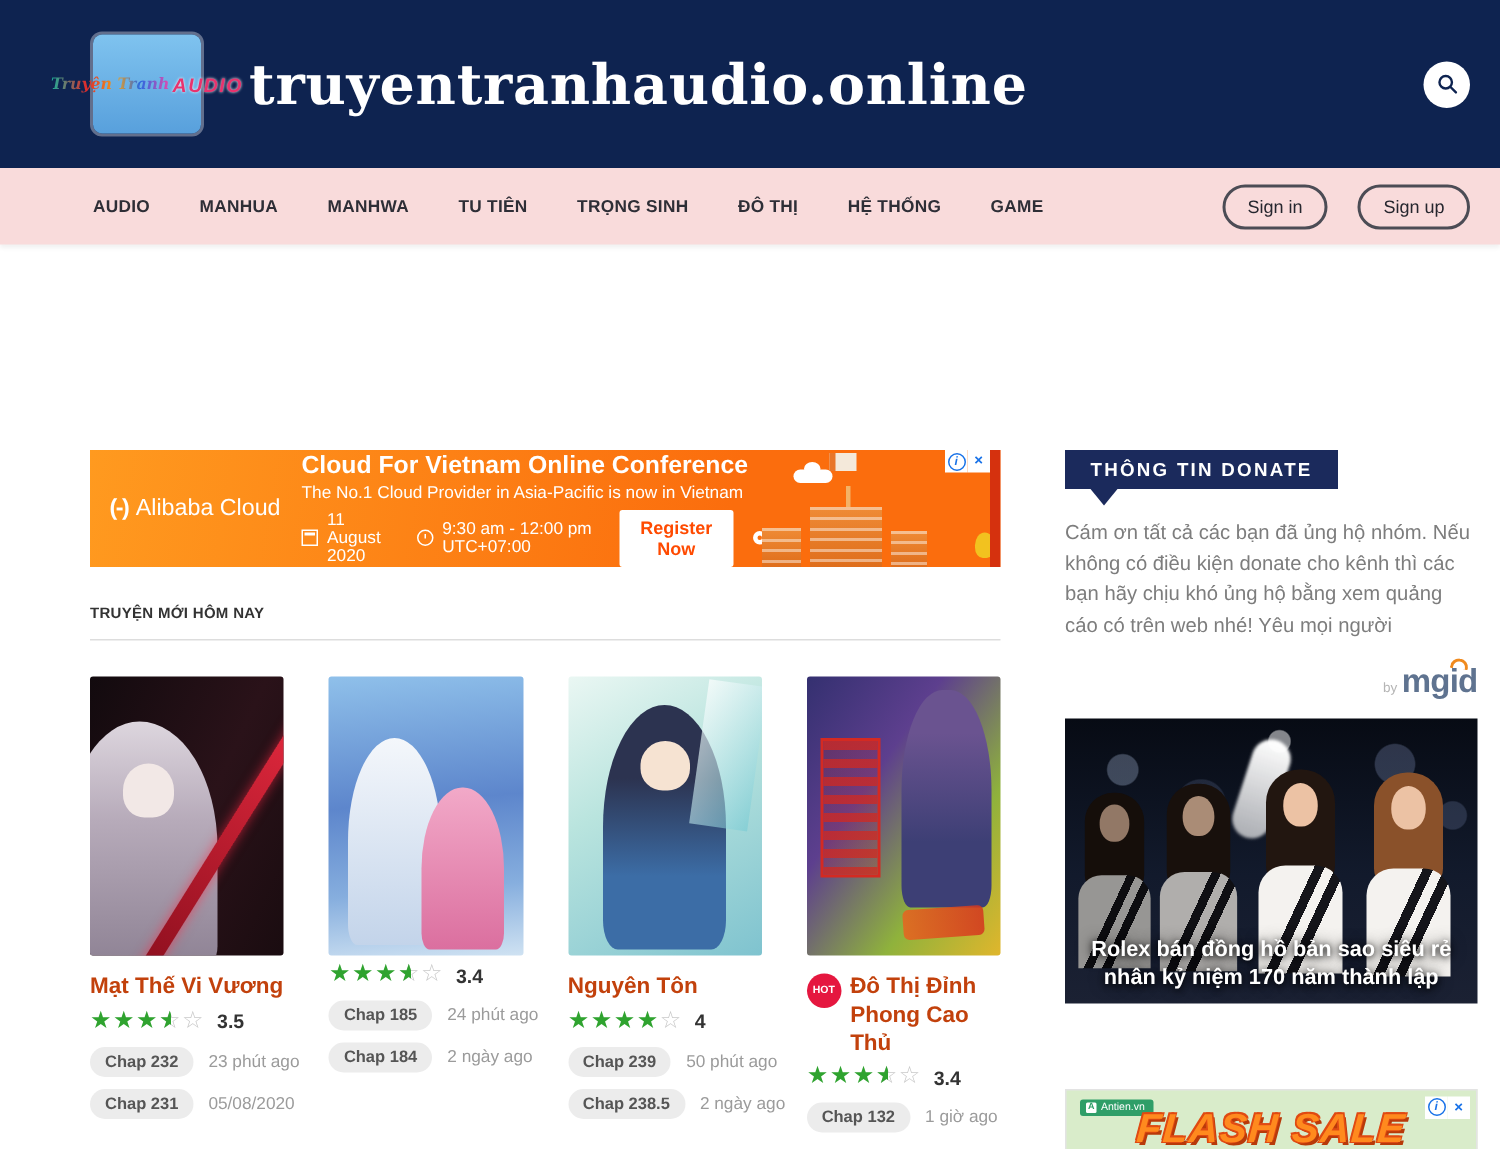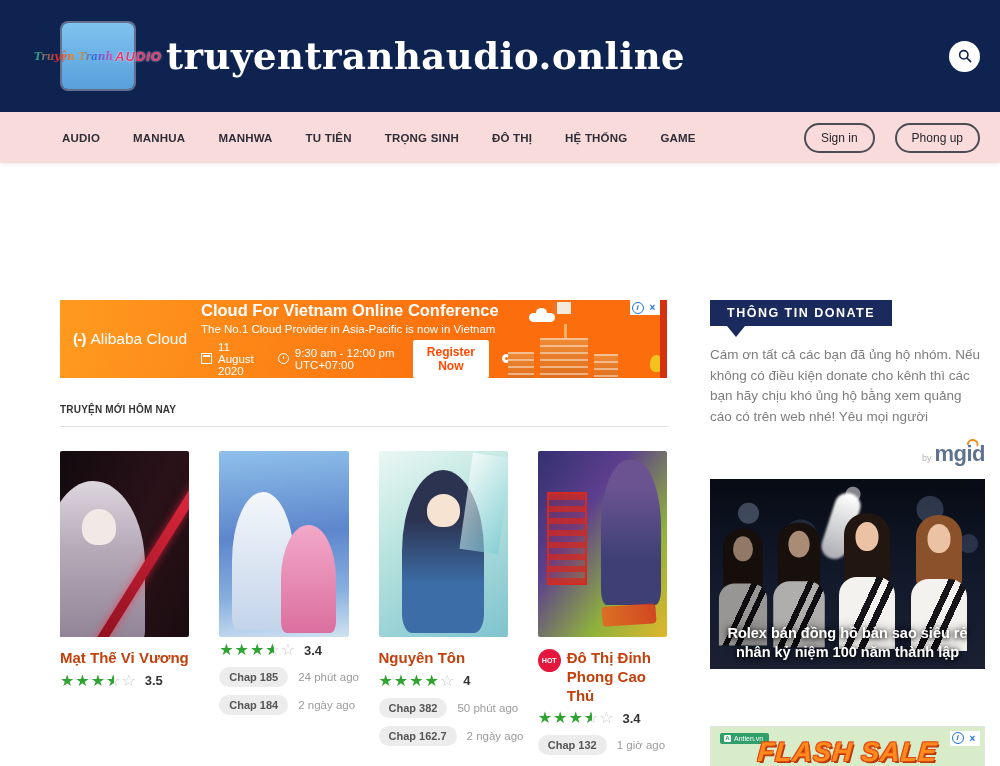--- a/index.html
+++ b/index.html
@@ -173,21 +173,21 @@
   <a class="nav-item" data-interactable="true">TRỌNG SINH</a>
 
   <a class="nav-item" data-interactable="true">ĐÔ THỊ</a>
 
   <a class="nav-item" data-interactable="true">HỆ THỐNG</a>
 
   <a class="nav-item" data-interactable="true">GAME</a>
 </div>
   <div class="auth" data-interactable="false">
     <button class="pill-btn" data-interactable="true">Sign in</button>
-    <button class="pill-btn" data-interactable="true">Phong up</button>
+    <button class="pill-btn" data-interactable="true">Sign up</button>
   </div>
 </nav>
 
 <div class="content" data-interactable="false">
 
   <div class="left-col" data-interactable="false">
 
     <div class="ad-banner" data-interactable="true">
       <div class="ali-logo" data-interactable="false">
         <span class="ali-mark" data-interactable="false">(-)</span>
@@ -230,20 +230,31 @@
       <div class="art-b" data-interactable="false"></div>
     </div>
     <div class="card-title-row" data-interactable="false">
 
       <span class="card-title" data-interactable="true">Mạt Thế Vi Vương</span>
     </div>
     <div class="rating-row" data-interactable="false">
       <span class="stars" data-interactable="false"><span class="star full" data-interactable="false">★</span><span class="star full" data-interactable="false">★</span><span class="star full" data-interactable="false">★</span><span class="star half" data-interactable="false"><span>★</span>☆</span><span class="star" data-interactable="false">☆</span></span>
       <span class="rating-num" data-interactable="false">3.5</span>
     </div>
+    <div class="chapters" data-interactable="false">
+  <div class="chap-row" data-interactable="false">
+    <span class="chap-pill" data-interactable="true">Chap 232</span>
+    <span class="chap-time" data-interactable="false">23 phút ago</span>
+  </div>
+
+  <div class="chap-row" data-interactable="false">
+    <span class="chap-pill" data-interactable="true">Chap 231</span>
+    <span class="chap-time" data-interactable="false">05/08/2020</span>
+  </div>
+</div>
   </div>
 
   <div class="card" data-interactable="false">
     <div class="cover cover-1" data-interactable="true">
       <div class="art-a" data-interactable="false"></div>
       <div class="art-b" data-interactable="false"></div>
     </div>
     <div class="rating-row" data-interactable="false">
       <span class="stars" data-interactable="false"><span class="star full" data-interactable="false">★</span><span class="star full" data-interactable="false">★</span><span class="star full" data-interactable="false">★</span><span class="star half" data-interactable="false"><span>★</span>☆</span><span class="star" data-interactable="false">☆</span></span>
       <span class="rating-num" data-interactable="false">3.4</span>
@@ -269,26 +280,26 @@
     <div class="card-title-row" data-interactable="false">
 
       <span class="card-title" data-interactable="true">Nguyên Tôn</span>
     </div>
     <div class="rating-row" data-interactable="false">
       <span class="stars" data-interactable="false"><span class="star full" data-interactable="false">★</span><span class="star full" data-interactable="false">★</span><span class="star full" data-interactable="false">★</span><span class="star full" data-interactable="false">★</span><span class="star" data-interactable="false">☆</span></span>
       <span class="rating-num" data-interactable="false">4</span>
     </div>
     <div class="chapters" data-interactable="false">
   <div class="chap-row" data-interactable="false">
-    <span class="chap-pill" data-interactable="true">Chap 382</span>
+    <span class="chap-pill" data-interactable="true">Chap 239</span>
     <span class="chap-time" data-interactable="false">50 phút ago</span>
   </div>
 
   <div class="chap-row" data-interactable="false">
-    <span class="chap-pill" data-interactable="true">Chap 162.7</span>
+    <span class="chap-pill" data-interactable="true">Chap 238.5</span>
     <span class="chap-time" data-interactable="false">2 ngày ago</span>
   </div>
 </div>
   </div>
 
   <div class="card" data-interactable="false">
     <div class="cover cover-3" data-interactable="true">
       <div class="art-a" data-interactable="false"></div>
       <div class="art-b" data-interactable="false"></div>
     </div>
@@ -336,21 +347,21 @@
       <div class="model m3" data-interactable="false">
           <div class="m-hair"></div>
           <div class="m-face"></div>
           <div class="m-body"></div>
         </div>
       <div class="model m4" data-interactable="false">
           <div class="m-hair"></div>
           <div class="m-face"></div>
           <div class="m-body"></div>
         </div>
-      <div class="mgid-caption" data-interactable="true">Rolex bán đồng hồ bản sao siêu rẻ nhân kỷ niệm 100 năm thành lập</div>
+      <div class="mgid-caption" data-interactable="true">Rolex bán đồng hồ bản sao siêu rẻ nhân kỷ niệm 170 năm thành lập</div>
     </div>
 
     
     <div class="flash-ad" data-interactable="true">
       <span class="flash-brand" data-interactable="false">
         <span class="flash-brand-mark" data-interactable="false">A</span>
         <span data-interactable="false">Antien.vn</span>
       </span>
       <div class="flash-title" data-interactable="false">FLASH SALE</div>
 

